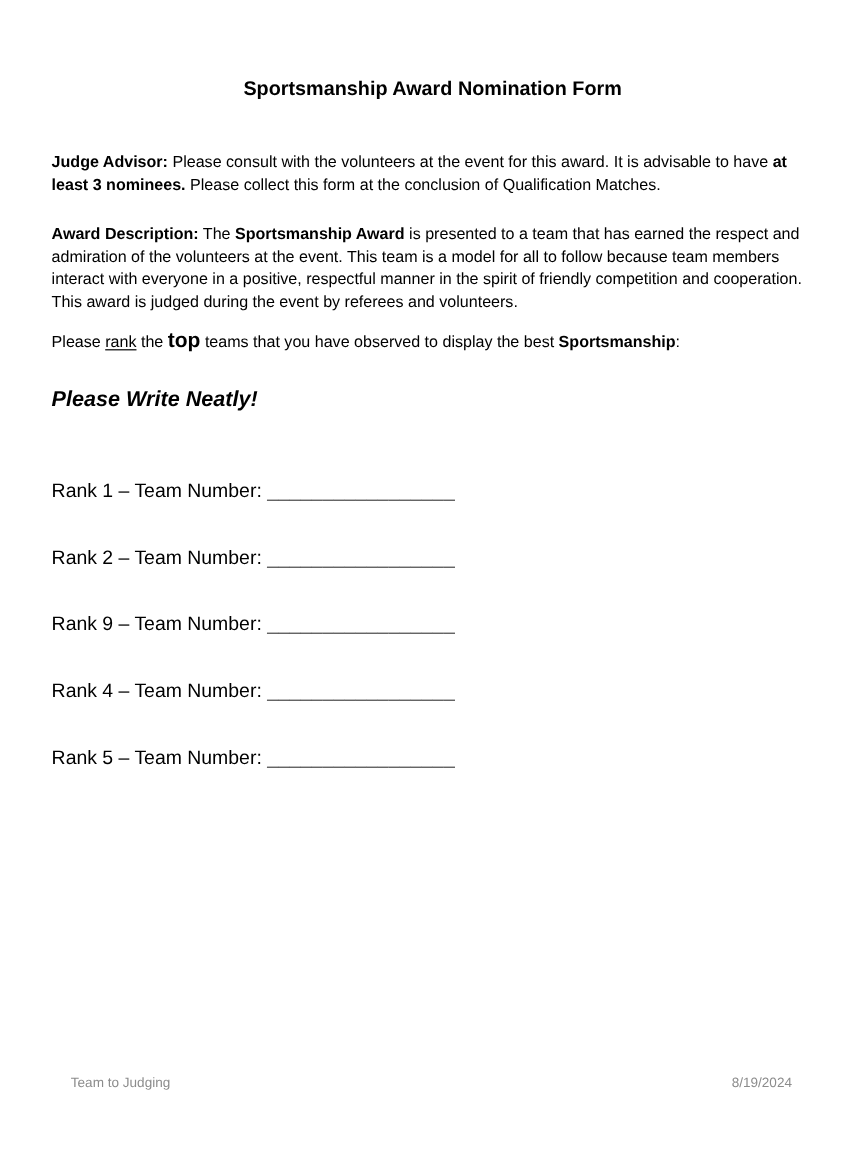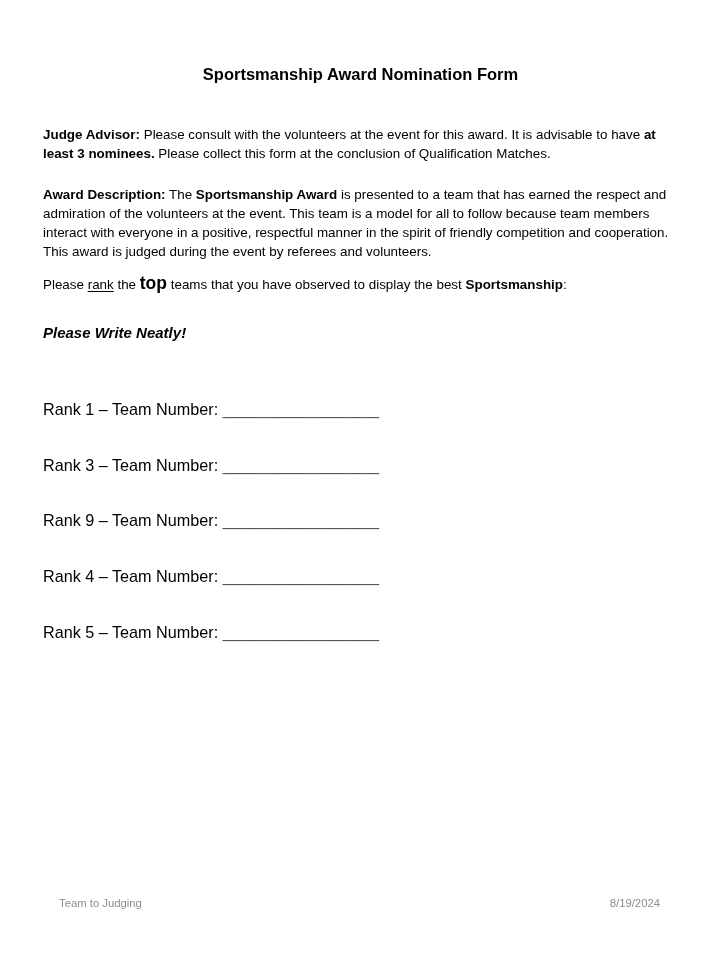--- a/index.html
+++ b/index.html
@@ -35,21 +35,21 @@
   .p3 { top: 274px; }
   .p3 .big-bold {
     font-weight: bold;
     font-size: 17.5px;
   }
   .p3 u { text-underline-offset: 2px; }
   .neatly {
     position: absolute;
     left: 43px;
     top: 323px;
-    font-size: 15px;
+    font-size: 18px;
     font-weight: bold;
     font-style: italic;
     line-height: 19px;
   }
   .ranks {
     position: absolute;
     left: 43px;
     top: 367px;
     width: 637px;
   }
@@ -107,21 +107,21 @@
   <p class="body-par p1"><b>Judge Advisor:</b><span> Please consult with the volunteers at the event for this award. It is advisable to have </span><b>at least 3 nominees.</b><span> Please collect this form at the conclusion of Qualification Matches.</span></p>
 
   <p class="body-par p2"><b>Award Description:</b><span> The </span><b>Sportsmanship Award</b><span> is presented to a team that has earned the respect and admiration of the volunteers at the event. This team is a model for all to follow because team members interact with everyone in a positive, respectful manner in the spirit of friendly competition and cooperation. This award is judged during the event by referees and volunteers.</span></p>
 
   <p class="body-par p3"><span>Please </span><u>rank</u><span> the </span><span class="big-bold">top</span><span> teams that you have observed to display the best </span><b>Sportsmanship</b><span>:</span></p>
 
   <p class="neatly">Please Write Neatly!</p>
 
   <div class="ranks">
     <div class="rank-row"><span>Rank 1 – Team Number: </span><span class="rank-blank">_________________</span></div>
-    <div class="rank-row"><span>Rank 3 – Team Number: </span><span class="rank-blank">_________________</span></div>
+    <div class="rank-row"><span>Rank 2 – Team Number: </span><span class="rank-blank">_________________</span></div>
     <div class="rank-row"><span>Rank 9 – Team Number: </span><span class="rank-blank">_________________</span></div>
     <div class="rank-row"><span>Rank 4 – Team Number: </span><span class="rank-blank">_________________</span></div>
     <div class="rank-row"><span>Rank 5 – Team Number: </span><span class="rank-blank">_________________</span></div>
   </div>
 
   <div class="footer-left">Team to Judging</div>
 
   <div class="footer-right">8/19/2024</div>
 
   <div class="accent-border-bottom"></div>

